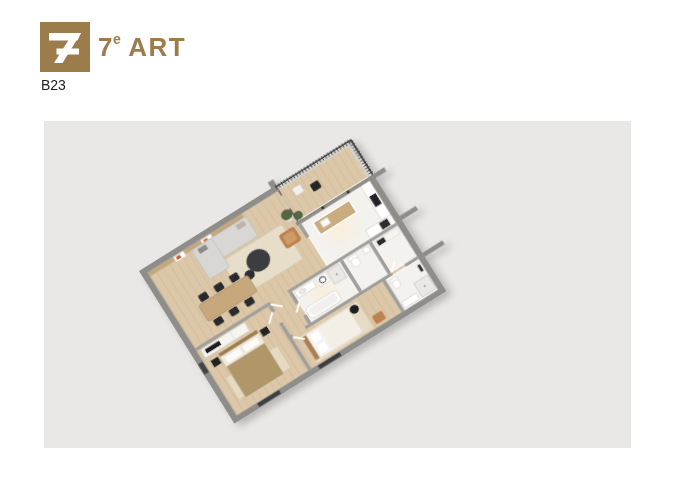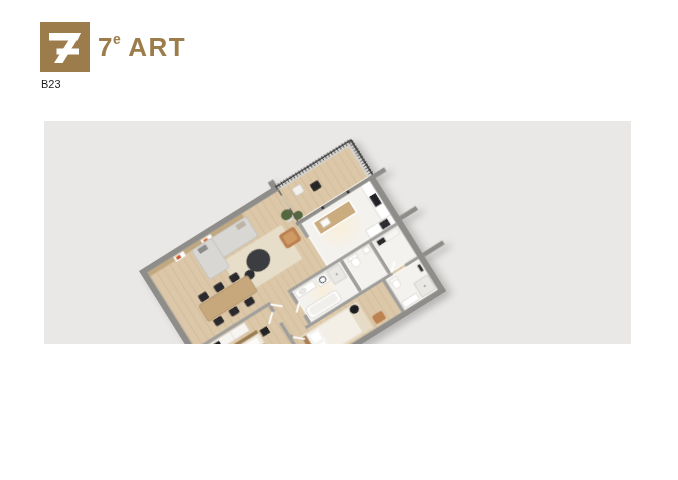--- a/index.html
+++ b/index.html
@@ -1,24 +1,24 @@
 <!DOCTYPE html>
 <html style="--brand-gold: #9c7c4a; --text-dark: #1b1b1b; --canvas-bg: #e9e8e6; --wall-gray: #8e8d8a; --inner-wall: #a09f9c; --wood-floor: #dcc8a9; --wood-line: #cdb795; --white-floor: #f4f2ee; --balcony-floor: #d7d6d2; --balcony-line: #c8c7c3; --railing-dark: #3a3a3c; --sofa-gray: #d8d7d4; --rug-beige: #e8e0cd; --table-dark: #3a3c3f; --chair-black: #2b2b2d; --wood-furniture: #c6a87c; --tan-leather: #bc8251; --bed-gold: #b0976a; --bed-white: #fbfaf7; --headboard-wood: #a97f52; --plant-green: #53683f; --window-dark: #3d3f41; --disclaimer-text: #3c3c3c;"><head>
 <meta charset="utf-8">
 <style>
   html,body{margin:0;padding:0;background:#ffffff;font-family:"Liberation Sans",sans-serif;}
-  .page{position:relative;width:678px;height:344px;background:#fff;overflow:hidden;text-decoration:underline;}
+  .page{position:relative;width:678px;height:448px;background:#fff;overflow:hidden;text-decoration:underline;}
 
   
   .brand-row{position:absolute;left:40px;top:22px;display:flex;align-items:center;gap:8px;}
   .logo-mark{width:50px;height:50px;display:block;}
   .brand-title{color:var(--brand-gold);font-weight:bold;font-size:26px;letter-spacing:0.5px;white-space:nowrap;line-height:1;}
   .brand-title .sup{font-size:14px;vertical-align:super;position:relative;top:-2px;}
   .brand-title .word{margin-left:7px;letter-spacing:1.5px;}
-  .unit-ref{position:absolute;left:41px;top:78px;font-size:11px;color:var(--text-dark);line-height:1.1;}
+  .unit-ref{position:absolute;left:41px;top:78px;font-size:14px;color:var(--text-dark);line-height:1.1;}
 
   
   .plan-canvas{position:absolute;left:44px;top:121px;width:587px;height:331px;background:var(--canvas-bg);}
   .plan-canvas svg{display:block;width:587px;height:331px;}
 
   
   .disclaimer{position:absolute;left:44px;top:454px;width:588px;font-size:6.4px;color:var(--disclaimer-text);line-height:1.2;}
 
   
   .f-wall{fill:var(--wall-gray);}

